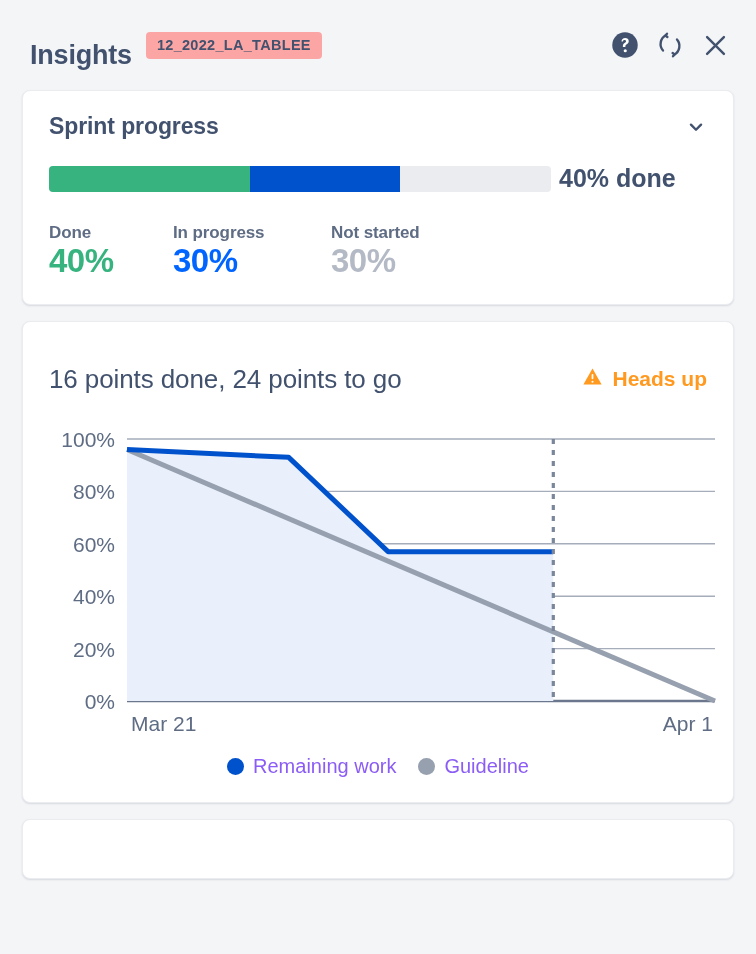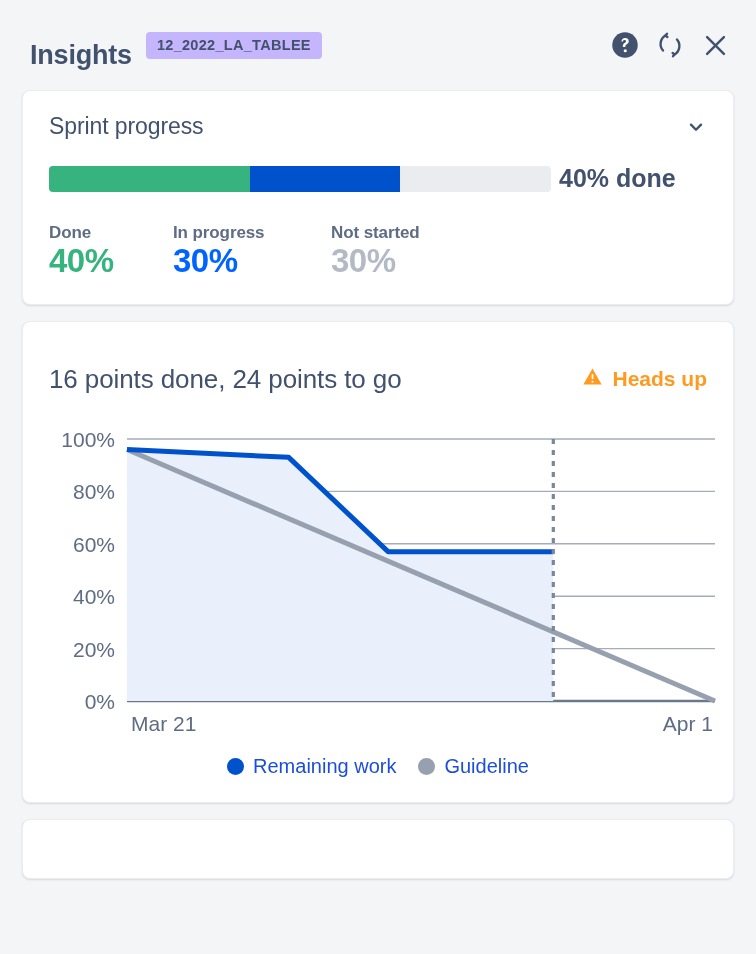--- a/index.html
+++ b/index.html
@@ -30,21 +30,21 @@
     font-size: 27px;
     font-weight: 600;
     color: #42526E;
     letter-spacing: -0.2px;
     white-space: nowrap;
     margin-top: 20px;
   }
 
   .board-chip {
     margin-left: 14px;
-    background: #c4b5fd;
+    background: #fca5a5;
     color: #42526E;
     font-size: 14.5px;
     font-weight: 700;
     letter-spacing: 0.3px;
     padding: 5px 11px 6px;
     border-radius: 4px;
     white-space: nowrap;
   }
 
   .header-actions {
@@ -79,21 +79,21 @@
     padding: 22px 26px 24px;
   }
 
   .card-head {
     display: flex;
     align-items: center;
   }
 
   .card-title {
     font-size: 23px;
-    font-weight: 400;
+    font-weight: 700;
     color: #42526E;
     letter-spacing: -0.1px;
   }
 
   .card-head-right {
     margin-left: auto;
     display: flex;
     align-items: center;
     gap: 14px;
   }
@@ -211,21 +211,21 @@
     align-items: center;
     gap: 22px;
     margin-top: -6px;
   }
 
   .legend-item {
     display: flex;
     align-items: center;
     gap: 9px;
     font-size: 20px;
-    color: #1d4ed8;
+    color: #8b5cf6;
     cursor: pointer;
   }
 
   .legend-dot {
     width: 17px;
     height: 17px;
     border-radius: 50%;
     flex: none;
   }
 

